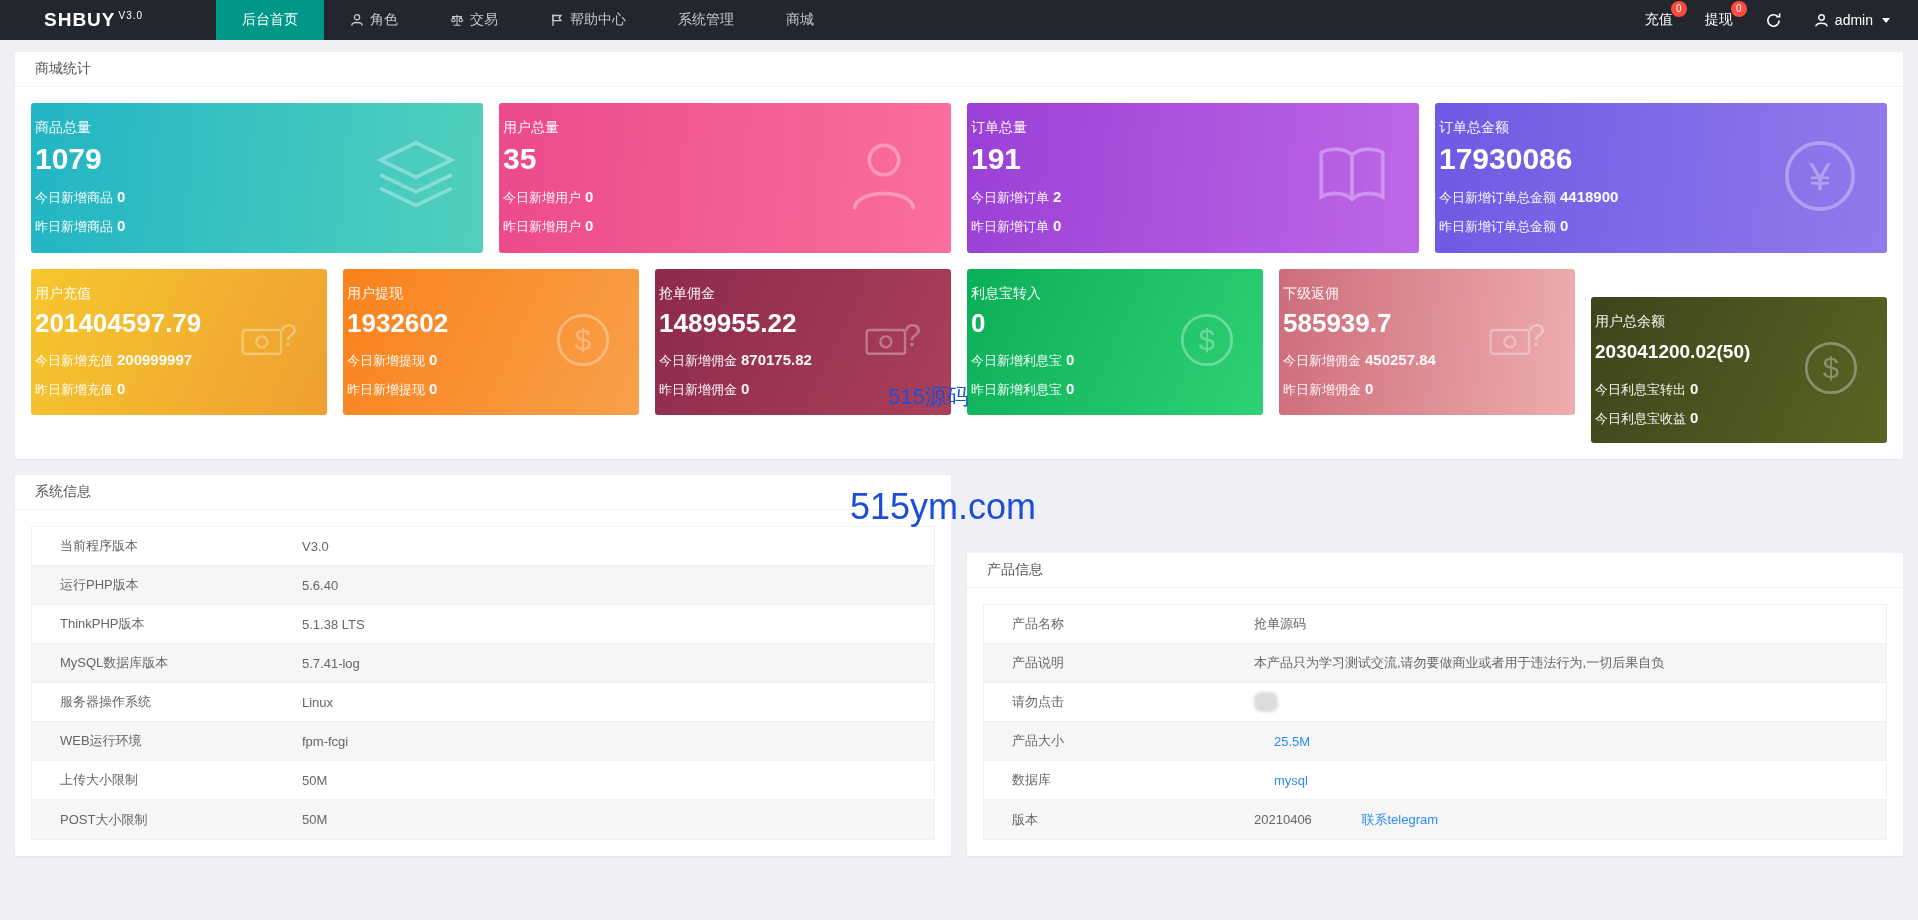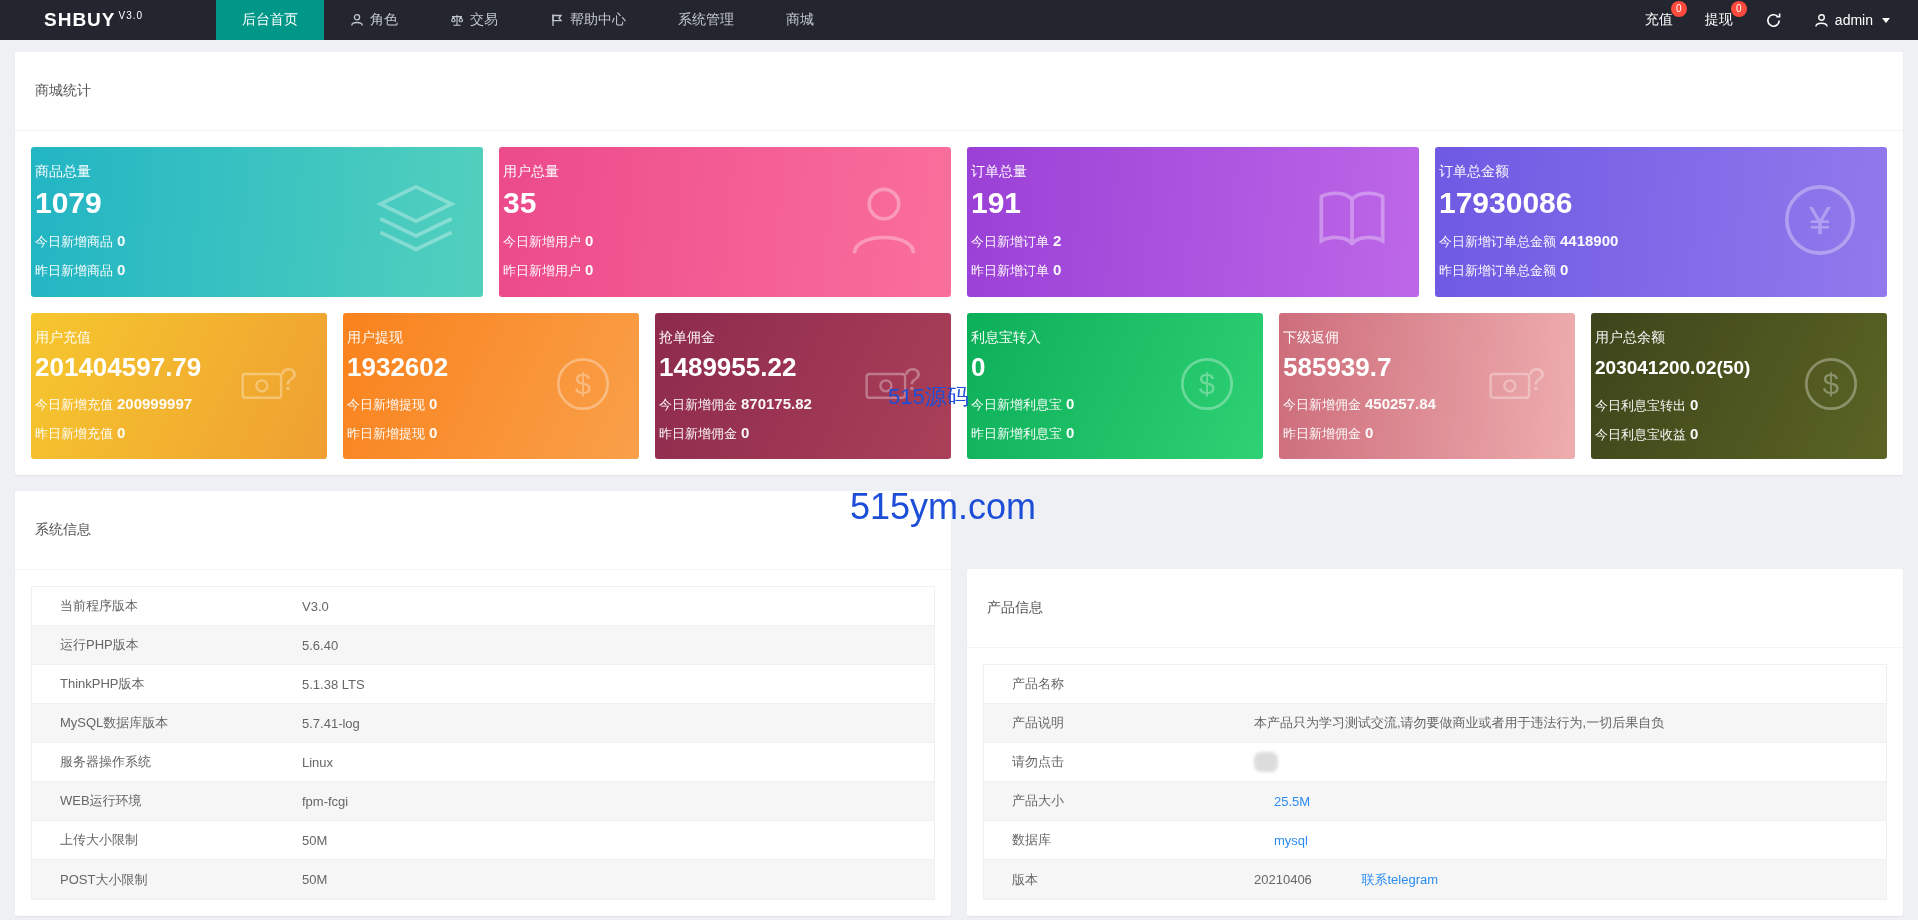--- a/index.html
+++ b/index.html
@@ -19,21 +19,21 @@
   .nicon { display:inline-flex; align-items:center; }
   .nav-right { margin-left:auto; display:flex; align-items:center; gap:32px; padding-right:28px; }
   .nav-link { color:#fff; font-size:14px; position:relative; cursor:pointer; display:flex; align-items:center; gap:6px; }
   .badge { position:absolute; top:-10px; right:-14px; background:#ff4b3e; color:#fff; font-size:10px;
            min-width:16px; height:16px; line-height:16px; border-radius:8px; text-align:center; padding:0 3px; }
   .caret { width:0; height:0; border-left:4px solid transparent; border-right:4px solid transparent; border-top:5px solid #fff; margin-left:3px; }
 
   
   main { padding:12px 15px; }
   .panel { background:#fff; border-radius:2px; box-shadow:0 1px 2px rgba(0,0,0,.06); }
-  .panel-header { padding:30px 20px; font-size:14px; color:#555; border-bottom:1px solid #f4f4f4; }
+  .panel-header { padding:8px 20px; font-size:14px; color:#555; border-bottom:1px solid #f4f4f4; }
   .panel-body { padding:16px; }
   .cards-row { display:flex; gap:16px; }
   .cards-row + .cards-row { margin-top:16px; }
   .bottom-grid { display:flex; gap:16px; margin-top:16px; align-items:flex-end; }
   .bottom-grid .panel { flex:1; }
 
   
   .stat-card { position:relative; flex:1; border-radius:3px; color:#fff; padding:16px 4px; overflow:hidden; }
   .row1 .stat-card { height:150px; }
   .row2 .stat-card { height:146px; }
@@ -49,21 +49,21 @@
 
   .c1  { background:linear-gradient(95deg,#22b5c4,#52d0bd); }
   .c2  { background:linear-gradient(95deg,#ec4a8b,#fa6f9c); }
   .c3  { background:linear-gradient(95deg,#9b40d6,#bd67e8); }
   .c4  { background:linear-gradient(95deg,#6e5ae3,#9279ec); }
   .c5  { background:linear-gradient(115deg,#f6c72e,#ef9f31); }
   .c6  { background:linear-gradient(115deg,#f9821c,#f9a04a); }
   .c7  { background:linear-gradient(115deg,#8d2a4d,#aa4058); }
   .c8  { background:linear-gradient(115deg,#0caf59,#2ed173); }
   .c9  { background:linear-gradient(95deg,#cd6d7b,#eeadaf); }
-  .c10 { background:linear-gradient(115deg,#3e441b,#5b6424); }
+  .c10 { background:linear-gradient(115deg,#3e441b,#5b6424);margin-top:28px; }
 
   
   .info-table { border:1px solid #f0f0f0; }
   .info-row { display:flex; align-items:center; height:39px; font-size:13px; color:#666; border-bottom:1px solid #f0f0f0; }
   .info-row:last-child { border-bottom:none; }
   .info-row:nth-child(even) { background:#f6f6f6; }
   .info-label { width:270px; padding-left:28px; flex-shrink:0; }
   .info-value { flex:1; padding-right:16px; }
   .link { color:#2d8cf0; text-decoration:none; cursor:pointer;margin-left:20px; }
   .tg { margin-left:46px; }
@@ -331,20 +331,21 @@
         </div>
       </div>
     </section>
 
     <section class="panel">
       <div class="panel-header">产品信息</div>
       <div class="panel-body">
         <div class="info-table">
           <div class="info-row">
             <div class="info-label">产品名称</div>
+            <div class="info-value">抢单源码</div>
           </div>
           <div class="info-row">
             <div class="info-label">产品说明</div>
             <div class="info-value">本产品只为学习测试交流,请勿要做商业或者用于违法行为,一切后果自负</div>
           </div>
           <div class="info-row">
             <div class="info-label">请勿点击</div>
             <div class="info-value"><span class="blur-icon"></span></div>
           </div>
           <div class="info-row">

